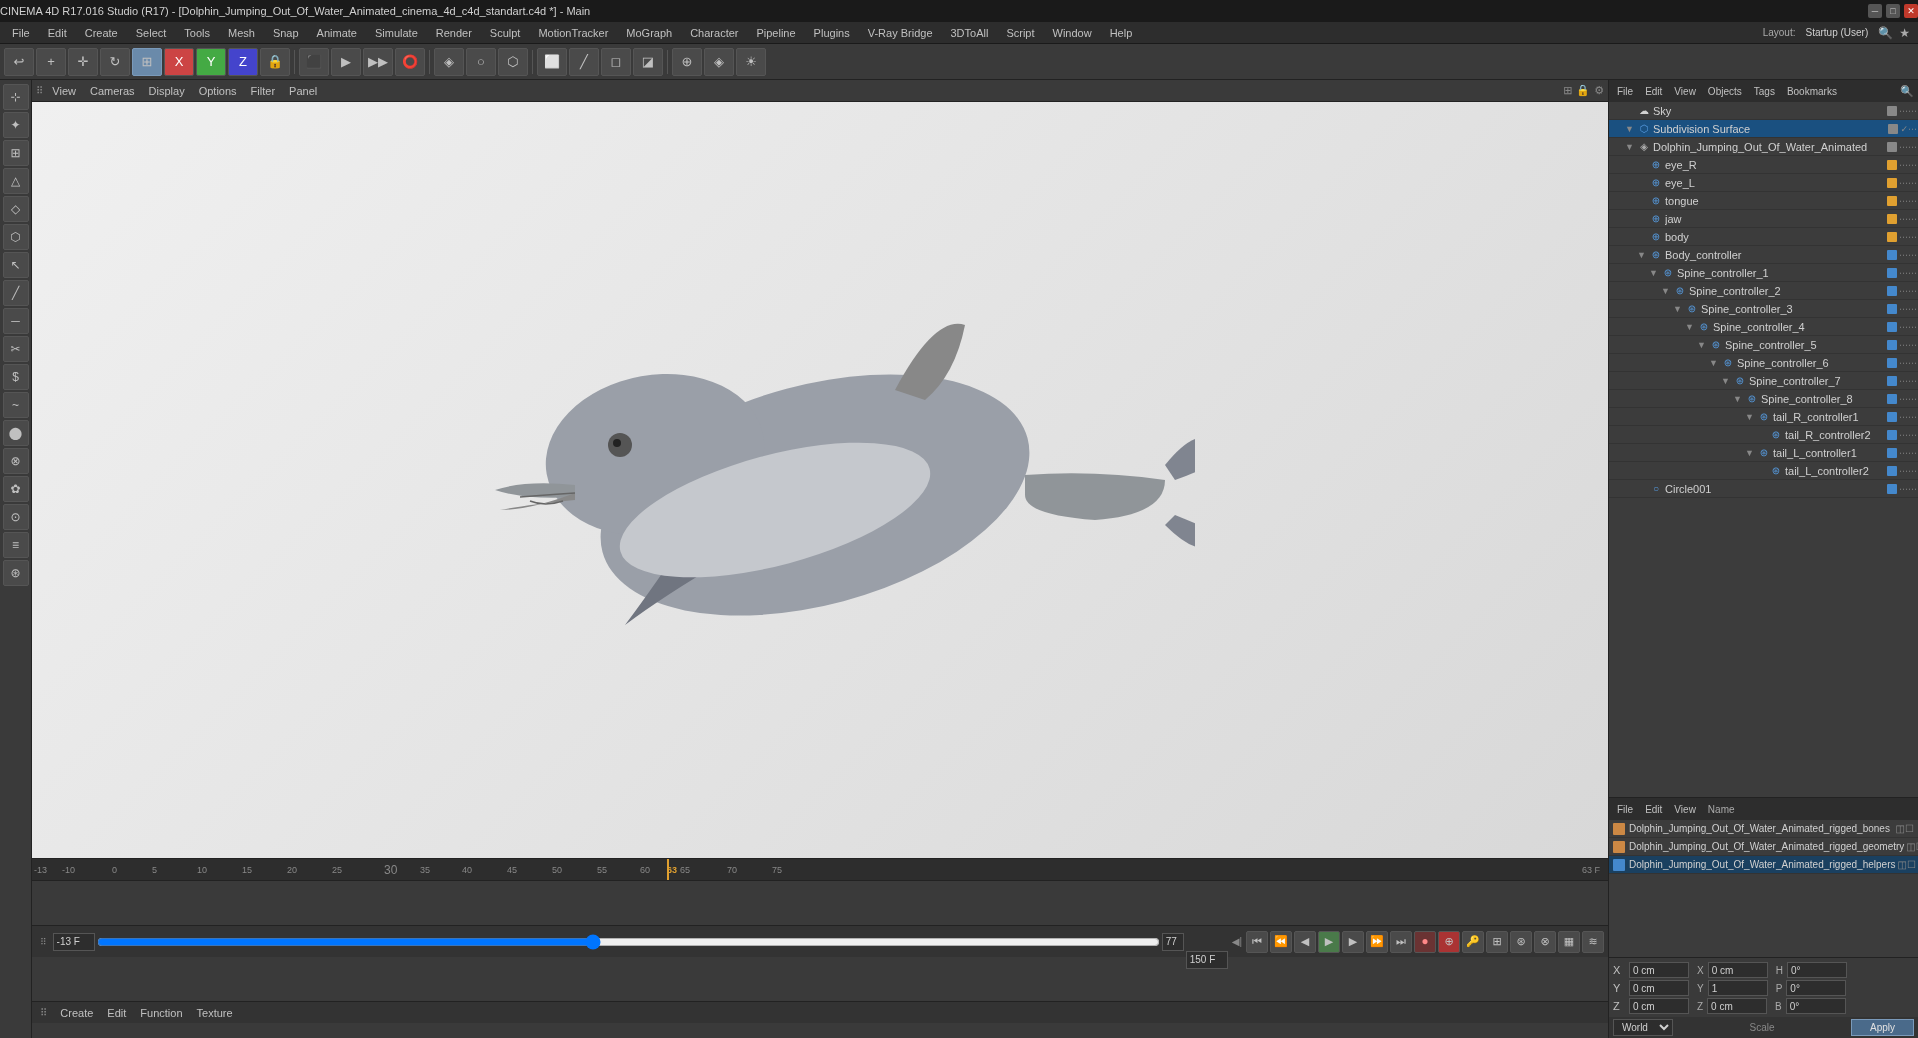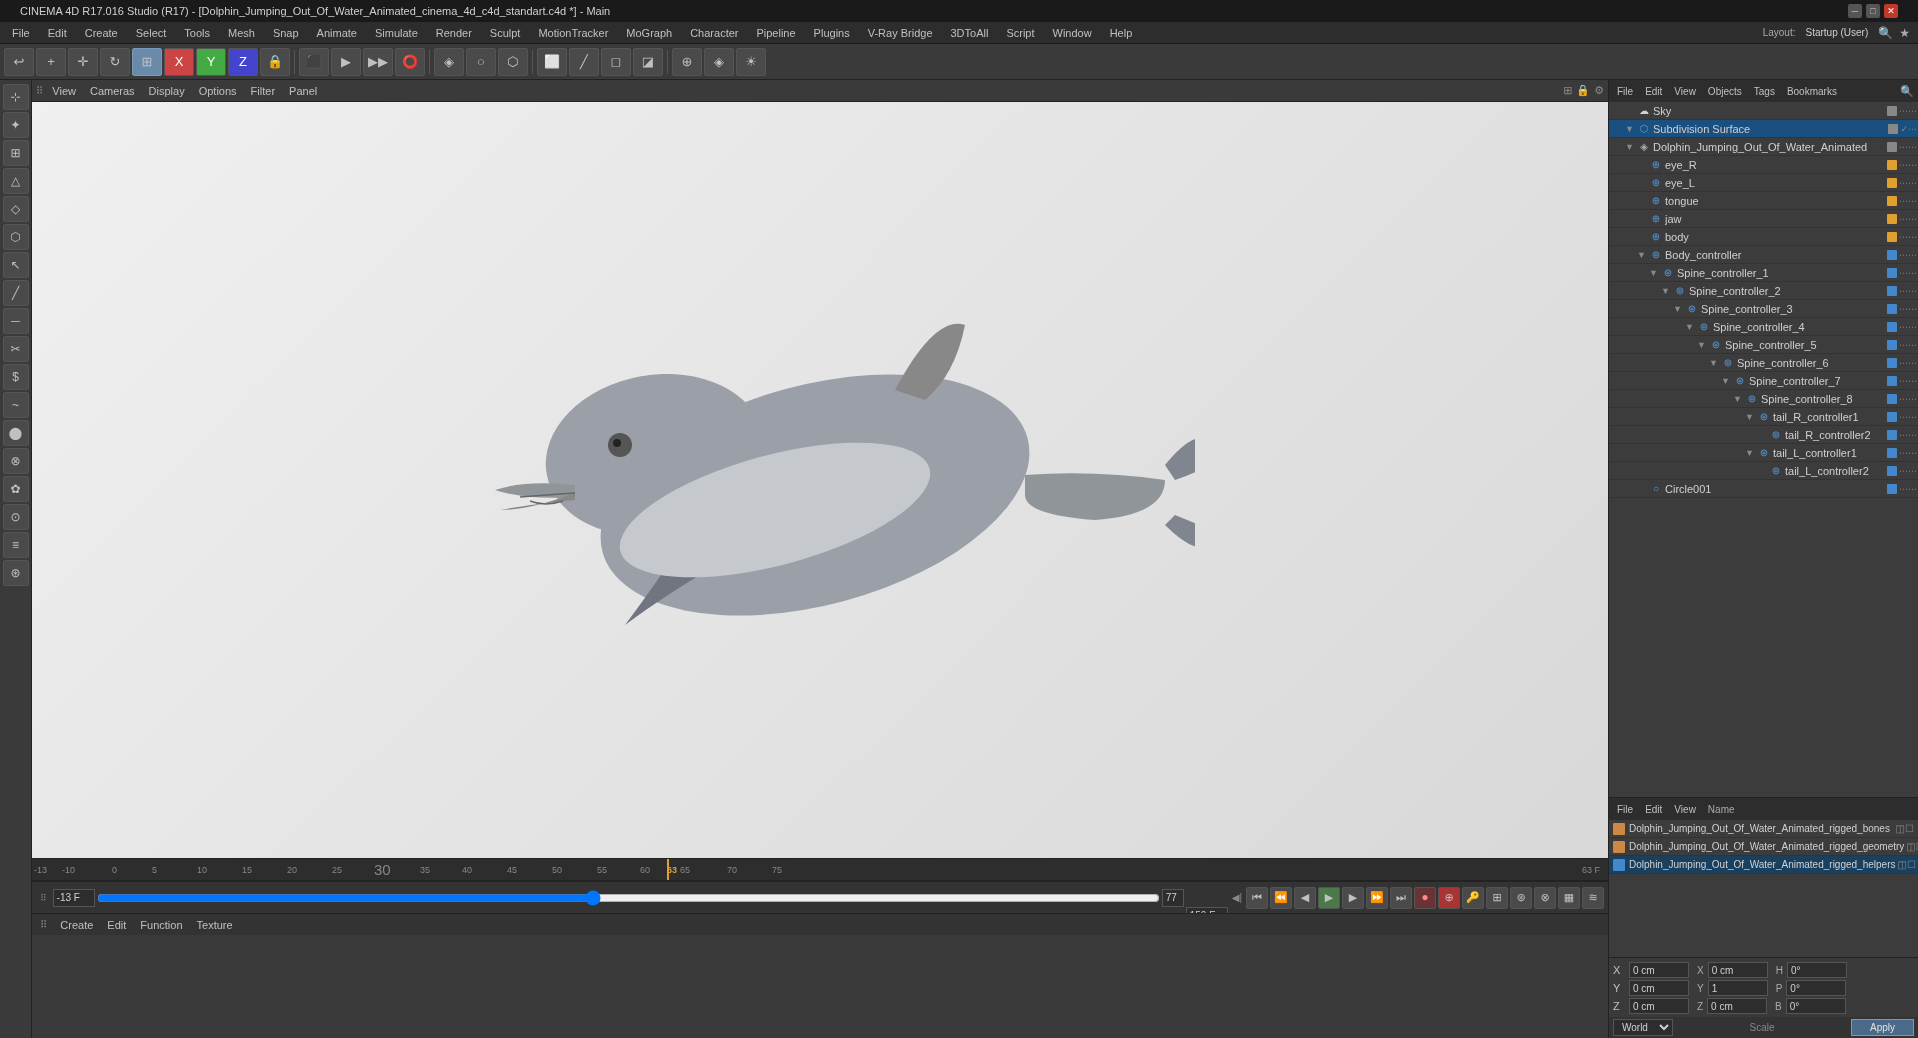--- a/index.html
+++ b/index.html
@@ -1,19 +1,19 @@
 <!DOCTYPE html>
 <html><head>
   <meta charset="utf-8">
   <style>
     * { margin: 0; padding: 0; box-sizing: border-box; }
     body { width: 1918px; height: 1038px; background: #3c3c3c; font-family: Arial, sans-serif; font-size: 11px; color: #d0d0d0; overflow: hidden; }
 
     
-    #title-bar { height: 22px; background: #1a1a1a; display: flex; align-items: center; justify-content: space-between; padding: 0 20px; }
+    #title-bar { height: 22px; background: #1a1a1a; display: flex; align-items: center; justify-content: space-between; padding: 0 0; }
     #title-bar .win-controls { display: flex; gap: 4px; }
     #title-bar .win-btn { width: 14px; height: 14px; border-radius: 2px; border: none; cursor: pointer; font-size: 9px; display: flex; align-items: center; justify-content: center; }
     .win-btn.minimize { background: #555; color: #ccc; }
     .win-btn.maximize { background: #555; color: #ccc; }
     .win-btn.close { background: #c0392b; color: #fff; }
 
     
     #menu-bar { height: 22px; background: #2d2d2d; display: flex; align-items: center; padding: 0 4px; gap: 2px; border-bottom: 1px solid #1a1a1a; }
     .menu-item { padding: 2px 8px; font-size: 11px; color: #c0c0c0; cursor: pointer; border-radius: 2px; }
 
@@ -35,21 +35,21 @@
 
     
     #viewport-toolbar { height: 22px; background: #3a3a3a; display: flex; align-items: center; padding: 0 4px; gap: 4px; border-bottom: 1px solid #222; }
     .vp-btn { font-size: 11px; color: #c0c0c0; cursor: pointer; padding: 1px 5px; border-radius: 2px; }
 
     
     #viewport { flex: 1; background: #e8e8e8; position: relative; overflow: hidden; }
     #viewport-bg { width: 100%; height: 100%; background: linear-gradient(135deg, #f0f0f0 0%, #d8d8d8 100%); display: flex; align-items: center; justify-content: center; }
 
     
-    #timeline-area { height: 180px; background: #3a3a3a; border-top: 1px solid #222; display: flex; flex-direction: column; }
+    #timeline-area { height: 180px; background: #3a3a3a; border-top: 1px solid #222; display: flex; flex-direction: column; gap: 44px; }
     #timeline-ruler { height: 22px; background: #2d2d2d; border-bottom: 1px solid #222; display: flex; align-items: center; overflow: hidden; position: relative; }
     #timeline-controls { height: 32px; background: #333; display: flex; align-items: center; padding: 0 4px; gap: 2px; border-top: 1px solid #222; }
     .tc-btn { width: 22px; height: 22px; background: #4a4a4a; border: 1px solid #555; border-radius: 2px; cursor: pointer; display: flex; align-items: center; justify-content: center; color: #c0c0c0; font-size: 11px; }
 
     
     #material-bar { height: 22px; background: #333; display: flex; align-items: center; padding: 0 4px; gap: 4px; border-top: 1px solid #222; }
     .mat-btn { font-size: 11px; color: #c0c0c0; cursor: pointer; padding: 1px 5px; }
     #material-area { height: 90px; background: #3a3a3a; display: flex; align-items: center; padding: 4px; gap: 4px; }
     .mat-thumb { width: 52px; height: 52px; border: 2px solid #888; border-radius: 2px; background: linear-gradient(135deg, #888 0%, #555 100%); cursor: pointer; display: flex; align-items: flex-end; padding: 2px; }
     .mat-label { font-size: 8px; color: #fff; background: rgba(0,0,0,0.5); padding: 1px 2px; width: 100%; text-align: center; }
@@ -241,21 +241,21 @@
 
       <div id="timeline-ruler">
         <span style="position:absolute;left:2px;font-size:9px;color:#888;">-13</span>
         <span style="position:absolute;left:30px;font-size:9px;color:#888;">-10</span>
         <span style="position:absolute;left:80px;font-size:9px;color:#888;">0</span>
         <span style="position:absolute;left:120px;font-size:9px;color:#888;">5</span>
         <span style="position:absolute;left:165px;font-size:9px;color:#888;">10</span>
         <span style="position:absolute;left:210px;font-size:9px;color:#888;">15</span>
         <span style="position:absolute;left:255px;font-size:9px;color:#888;">20</span>
         <span style="position:absolute;left:300px;font-size:9px;color:#888;">25</span>
-        <span style="position:absolute;left:342px;font-size:15px;color:#888;">30</span>
+        <span style="position:absolute;left:352px;font-size:12px;color:#888;">30</span>
         <span style="position:absolute;left:388px;font-size:9px;color:#888;">35</span>
         <span style="position:absolute;left:430px;font-size:9px;color:#888;">40</span>
         <span style="position:absolute;left:475px;font-size:9px;color:#888;">45</span>
         <span style="position:absolute;left:520px;font-size:9px;color:#888;">50</span>
         <span style="position:absolute;left:565px;font-size:9px;color:#888;">55</span>
         <span style="position:absolute;left:608px;font-size:9px;color:#888;">60</span>
         <span style="position:absolute;left:635px;font-size:9px;color:#e0a030;font-weight:bold">63</span>
         <span style="position:absolute;left:648px;font-size:9px;color:#888;">65</span>
         <span style="position:absolute;left:695px;font-size:9px;color:#888;">70</span>
         <span style="position:absolute;left:740px;font-size:9px;color:#888;">75</span>

